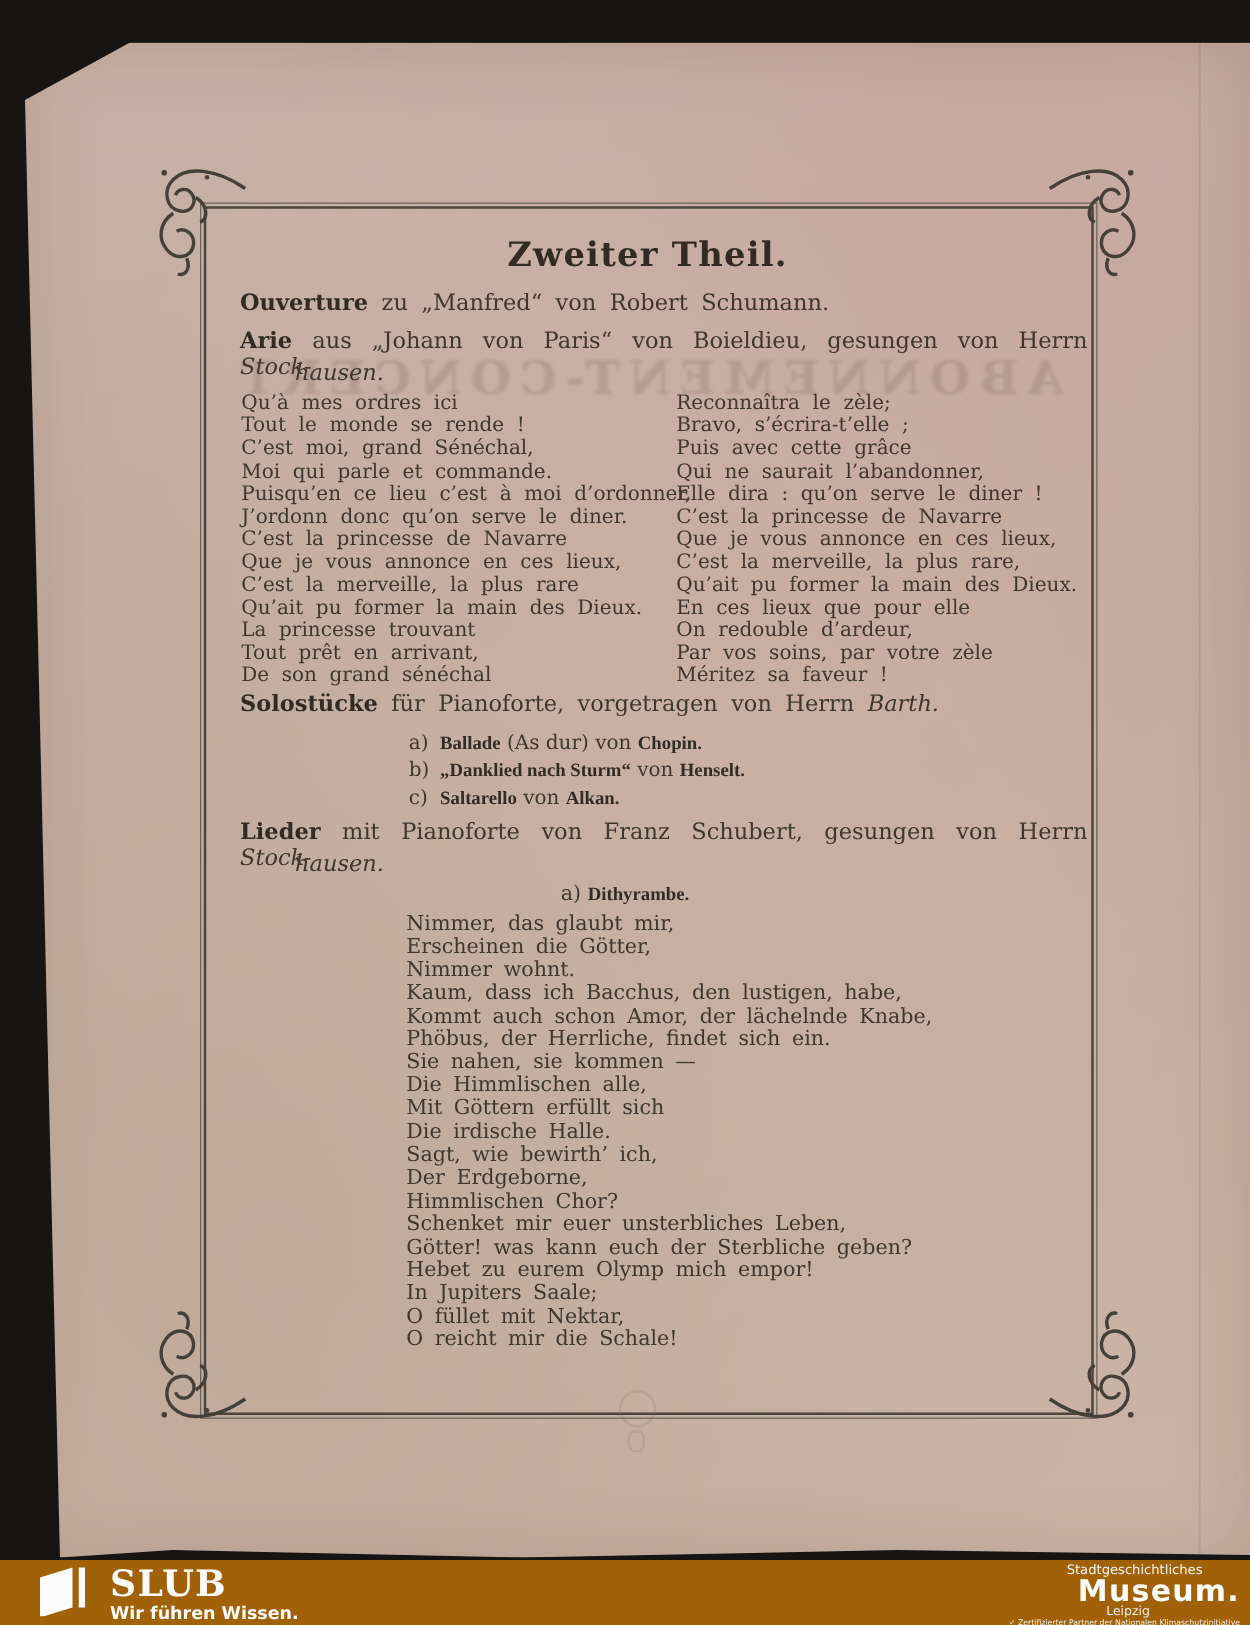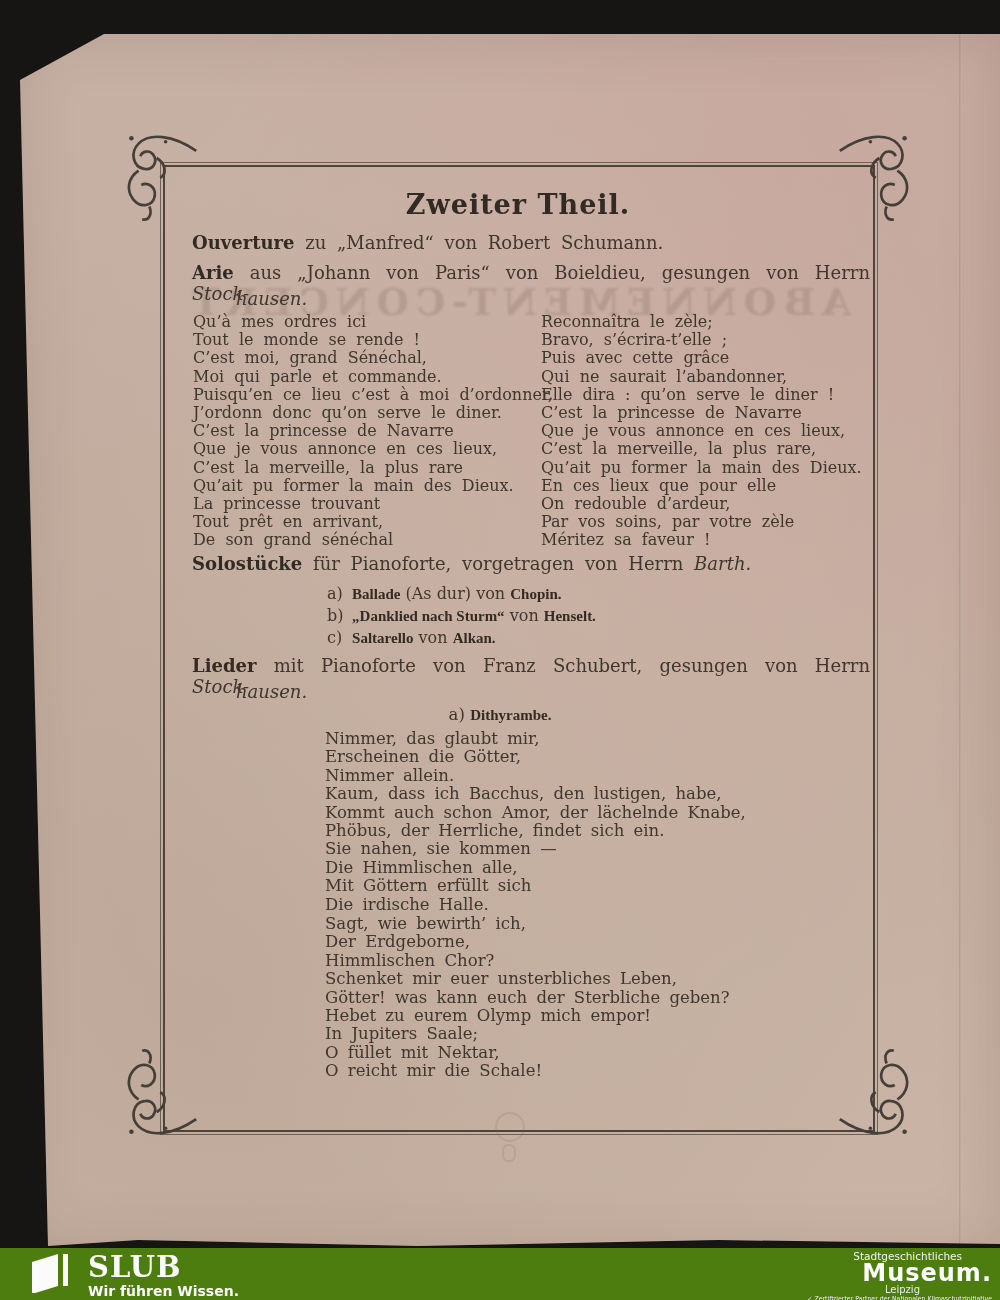--- a/index.html
+++ b/index.html
@@ -45,21 +45,21 @@
   .vcol{position:absolute;font-size:16px;word-spacing:5px;}
   .vcol .vline{height:18.2px;line-height:18.2px;white-space:nowrap;}
   .vcol.g{font-size:16.5px;word-spacing:4px;}
   .vcol.g .vline{height:18.4px;line-height:18.4px;}
   .pieces{position:absolute;left:309px;top:549px;font-size:16px;}
   .prow{height:22px;line-height:22px;white-space:nowrap;}
   .btitle{font-family:Liberation Serif, serif;font-weight:bold;font-size:15px;color:#332b23;}
   .plabel{display:inline-block;width:20px;}
   .dithy{position:absolute;left:142px;top:671px;width:680px;text-align:center;font-size:16.5px;}
   
-  .footbar{position:absolute;left:0;top:1248px;width:1000px;height:52px;background:#4d7c0f;
+  .footbar{position:absolute;left:0;top:1248px;width:1000px;height:52px;background:#a16207;
     color:#fbfbfb;}
   .slub{position:absolute;left:30px;top:5px;display:flex;}
   .slub svg{width:46px;height:40px;}
   .slub-text{margin-left:12px;}
   .slub-name{font-family:"DejaVu Serif", serif;font-weight:bold;font-size:29px;line-height:28px;letter-spacing:1px;}
   .slub-tag{font-family:"DejaVu Sans", sans-serif;font-weight:bold;font-size:14px;margin-top:2px;}
   .museum{position:absolute;right:8px;top:2px;text-align:right;font-family:"DejaVu Sans", sans-serif;}
   .mus-top{font-size:10.5px;padding-right:30px;color:#f4f4f4;}
   .mus-name{font-size:24px;font-weight:bold;line-height:22px;letter-spacing:1px;}
   .mus-city{font-size:10px;padding-right:72px;color:#eeeeee;}
@@ -194,21 +194,21 @@
     <div class="cont" style="top:647px">hausen.</div>
 
     <div class="dithy">
       <span>a)</span>
       <span class="btitle">Dithyrambe.</span>
     </div>
 
     <div class="vcol g" style="left:307px;top:696px">
         <div class="vline">Nimmer, das glaubt mir,</div>
         <div class="vline">Erscheinen die Götter,</div>
-        <div class="vline">Nimmer allein.</div>
+        <div class="vline">Nimmer wohnt.</div>
         <div class="vline">Kaum, dass ich Bacchus, den lustigen, habe,</div>
         <div class="vline">Kommt auch schon Amor, der lächelnde Knabe,</div>
         <div class="vline">Phöbus, der Herrliche, findet sich ein.</div>
         <div class="vline">Sie nahen, sie kommen —</div>
         <div class="vline">Die Himmlischen alle,</div>
         <div class="vline">Mit Göttern erfüllt sich</div>
         <div class="vline">Die irdische Halle.</div>
       </div>
     <div class="vcol g" style="left:307px;top:881px">
         <div class="vline">Sagt, wie bewirth’ ich,</div>

